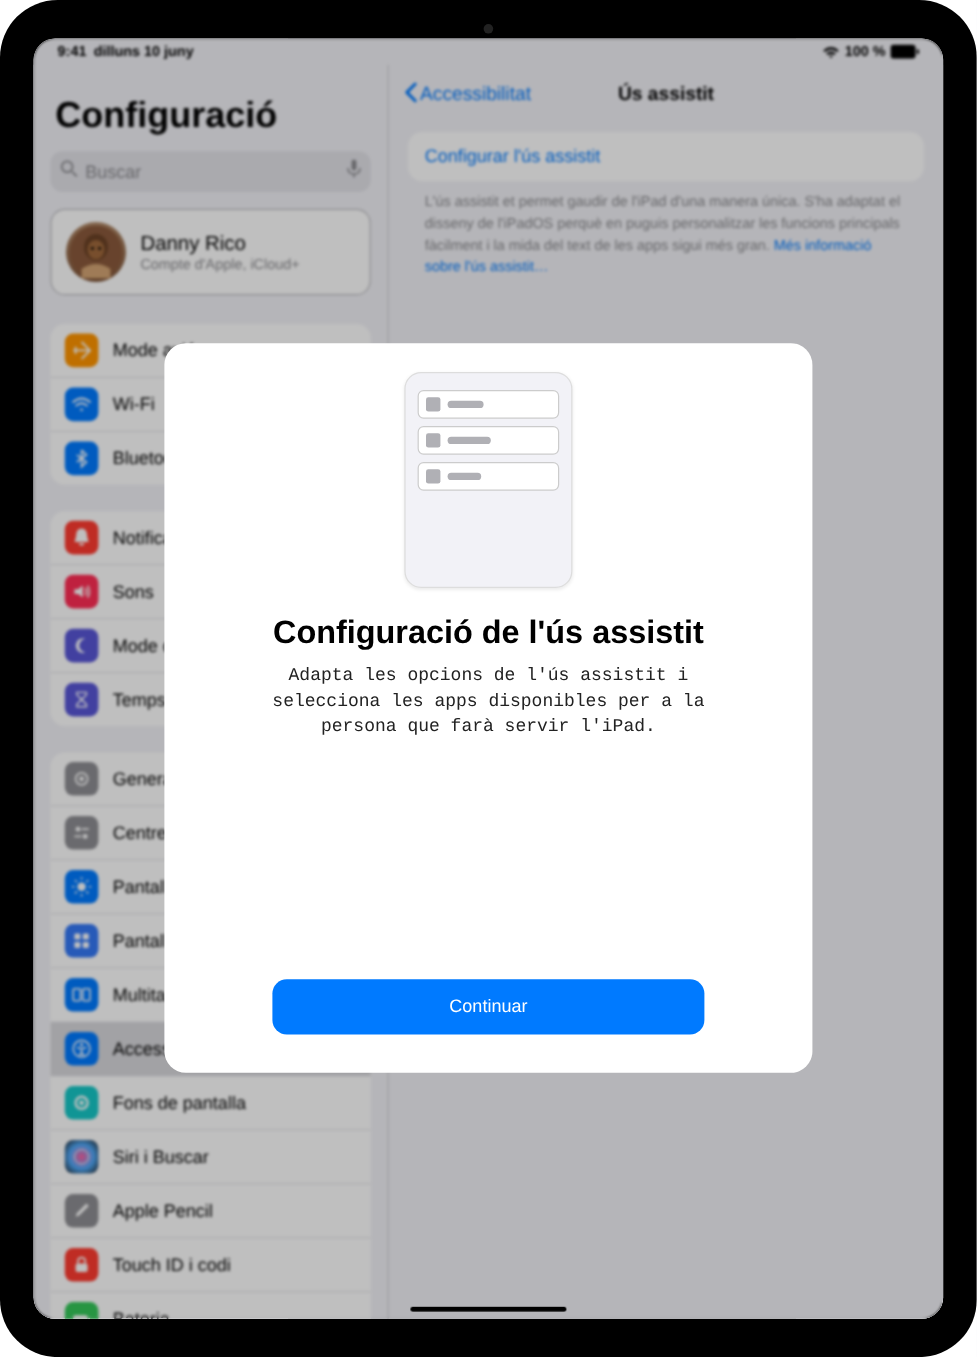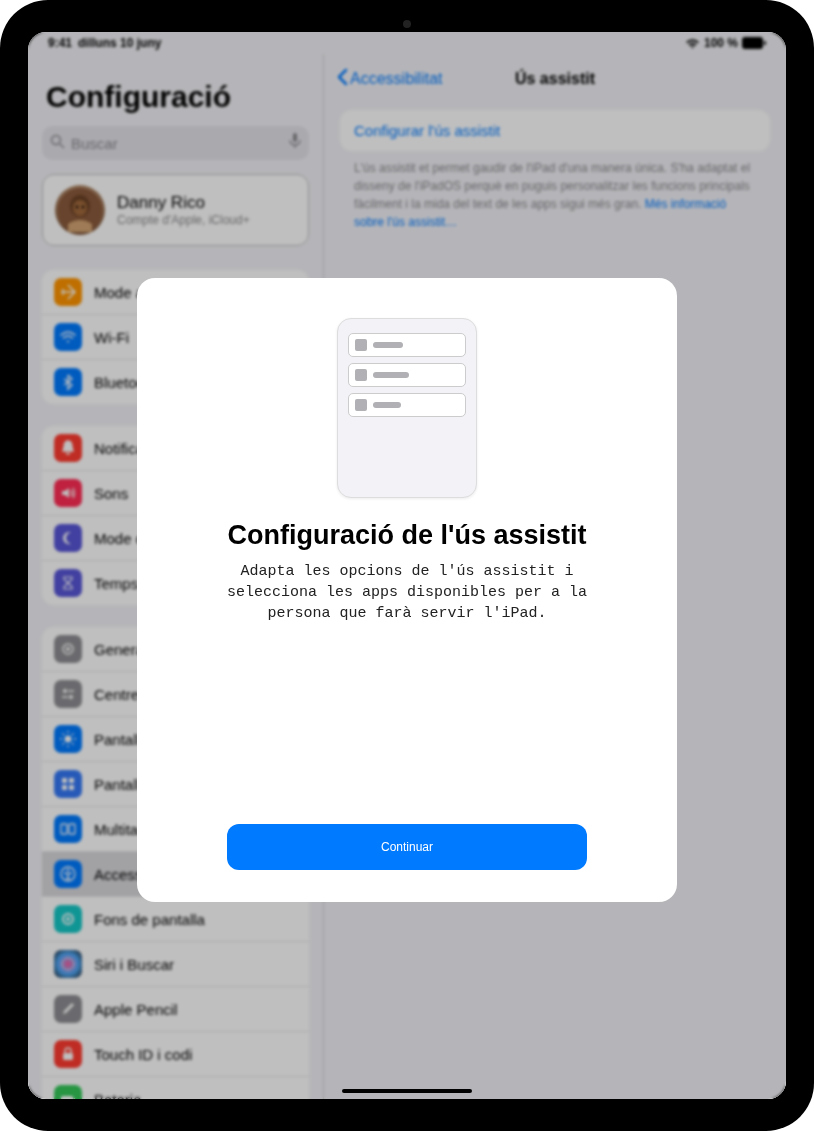--- a/index.html
+++ b/index.html
@@ -40,28 +40,28 @@
     .nav-bar { display: flex; align-items: center; justify-content: center; position: relative; height: 38px; }
     .back-btn { position: absolute; left: 12px; display: flex; align-items: center; color: #007aff; font-size: 16px; }
     .back-btn .chev { margin-right: 2px; }
     .nav-title { font-size: 16px; font-weight: 600; }
     .detail-body { padding: 12px 16px; }
     .link-card { background: #fff; border-radius: 12px; padding: 12px 14px; color: #007aff; font-size: 15px; }
     .desc-text { font-size: 12px; color: #8a8a8e; padding: 8px 14px 0; line-height: 1.5; }
     .desc-text a { color: #007aff; text-decoration: none; }
     
     .overlay { position: absolute; inset: 0; background: rgba(0,0,0,0.25); z-index: 10; display: flex; align-items: center; justify-content: center; backdrop-filter: blur(1.5px); }
-    .modal { width: 540px; background: #fff; border-radius: 18px; padding: 40px 40px 32px; position: relative; top: 24px; }
+    .modal { width: 540px; background: #fff; border-radius: 18px; padding: 24px 40px 32px; position: relative; top: 24px; }
     .modal-illus { width: 140px; height: 180px; margin: 0 auto 22px; background: #f2f2f7; border: 1px solid #ddd; border-radius: 14px; padding: 14px 10px 10px; box-shadow: 0 1px 3px rgba(0,0,0,0.08); }
     .illus-row { background: #fff; border: 1px solid #ccc; border-radius: 5px; height: 24px; margin-bottom: 6px; display: flex; align-items: center; padding: 0 6px; gap: 6px; }
     .illus-sq { width: 12px; height: 12px; background: #b0b0b5; border-radius: 2px; }
     .illus-line { height: 6px; background: #b0b0b5; border-radius: 3px; }
     .modal-title { font-size: 27px; font-weight: 700; text-align: center; margin-bottom: 10px; }
     .modal-desc { font-size: 15px; text-align: center; color: #222; line-height: 1.4; max-width: 420px; margin: 0 auto; font-family: Liberation Mono, monospace; }
-    .modal-btn { display: block; width: 360px; margin: 200px auto 0; background: #007aff; color: #fff; border: none; border-radius: 12px; height: 46px; font-size: 12px; font-weight: 500; cursor: pointer; }
+    .modal-btn { display: block; width: 360px; margin: 200px auto 0; background: #007aff; color: #fff; border: none; border-radius: 12px; height: 46px; font-size: 15px; font-weight: 500; cursor: pointer; }
     
     .home-indicator { position: absolute; bottom: 6px; left: 50%; transform: translateX(-50%); width: 130px; height: 4px; background: #000; border-radius: 3px; z-index: 20; }
   </style>
 </head>
 <body>
 
 <div class="ipad-frame">
   <div class="camera"></div>
   <div class="screen">
 

